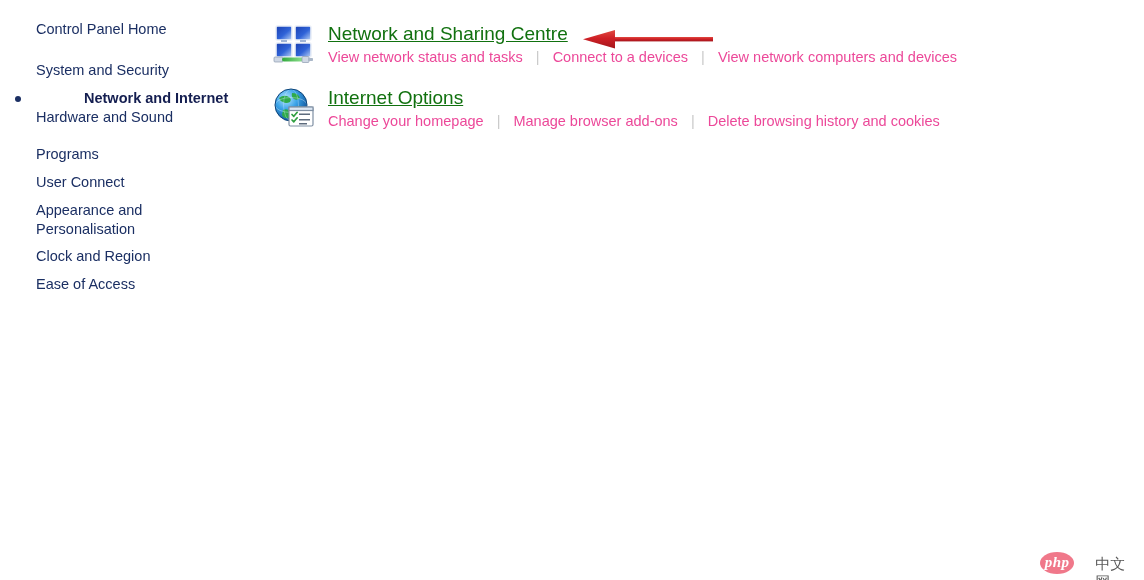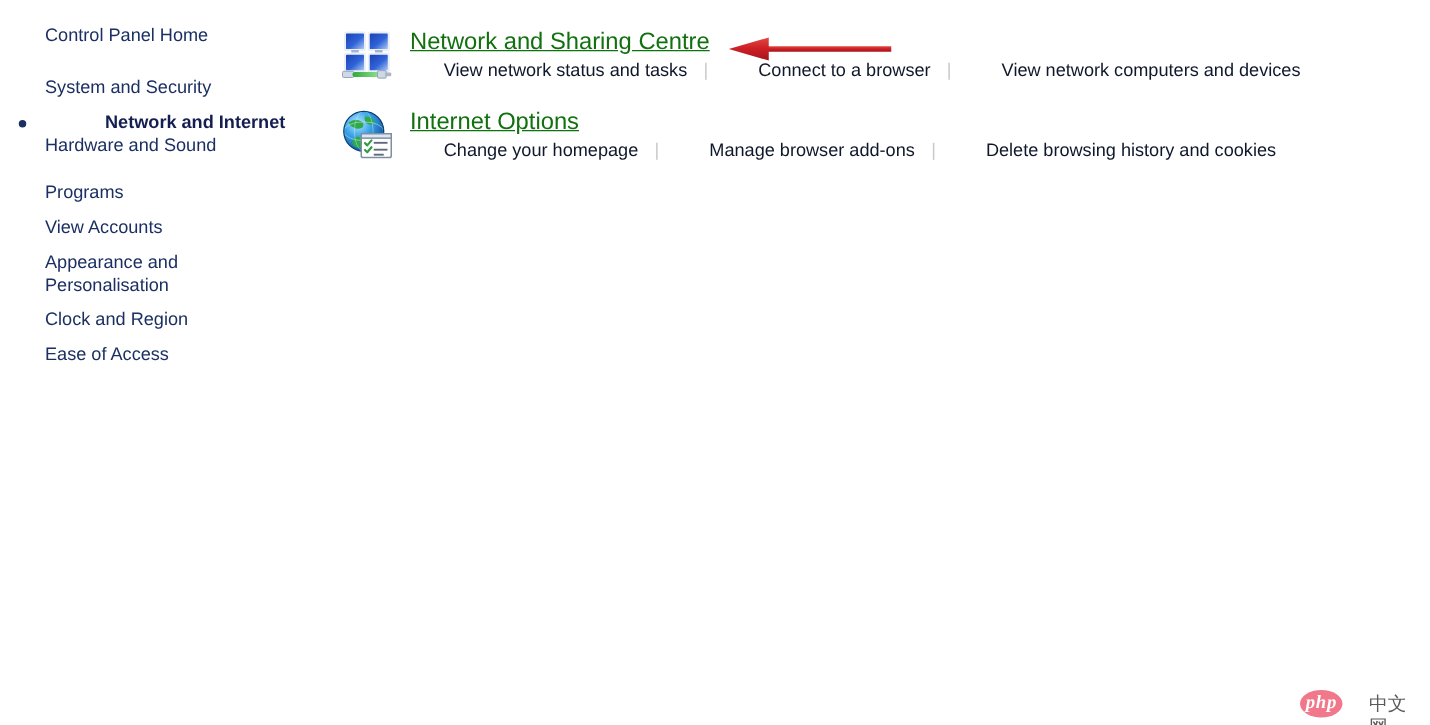--- a/index.html
+++ b/index.html
@@ -91,24 +91,23 @@
   }
   .cat-links {
     position: absolute;
     left: 78px;
     top: 26px;
     font-size: 14.5px;
     line-height: 19px;
     white-space: nowrap;
   }
   .cat-links a {
-    color: #0f172a;
+    color: #ec4899;
     text-decoration: none;
     cursor: pointer;
-    margin-left: 27px;
   }
   .sep {
     display: inline-block;
     color: #c9c9c9;
     padding: 0 9px;
     font-weight: 300;
   }
 
   
   #arrow-annotation {
@@ -174,21 +173,21 @@
 
     <div class="nav-item" style="top:108px">
       <span>Hardware and Sound</span>
     </div>
 
     <div class="nav-item" style="top:145px">
       <span>Programs</span>
     </div>
 
     <div class="nav-item" style="top:173px">
-      <span>View Accounts</span>
+      <span>User Connect</span>
     </div>
 
     <div class="nav-item wrap" style="top:201px">
       <span>Appearance and Personalisation</span>
     </div>
 
     <div class="nav-item" style="top:247px">
       <span>Clock and Region</span>
     </div>
 
@@ -231,21 +230,21 @@
           <rect x="30" y="34.5" width="7" height="6" rx="1" fill="#cfd8e4" stroke="#8d9bb0" stroke-width="0.7"></rect>
           <rect x="36" y="36" width="5" height="3" rx="0.8" fill="#aab7c8"></rect>
         </svg>
       </span>
 
       <div class="cat-title">Network and Sharing Centre</div>
 
       <div class="cat-links">
         <a>View network status and tasks</a>
         <span class="sep">|</span>
-        <a>Connect to a browser</a>
+        <a>Connect to a devices</a>
         <span class="sep">|</span>
         <a>View network computers and devices</a>
       </div>
 
     </section>
 
     <section class="category" style="top:86px">
 
       <span class="cat-icon">
         <svg width="46" height="46" viewBox="0 0 46 46" aria-hidden="true">

